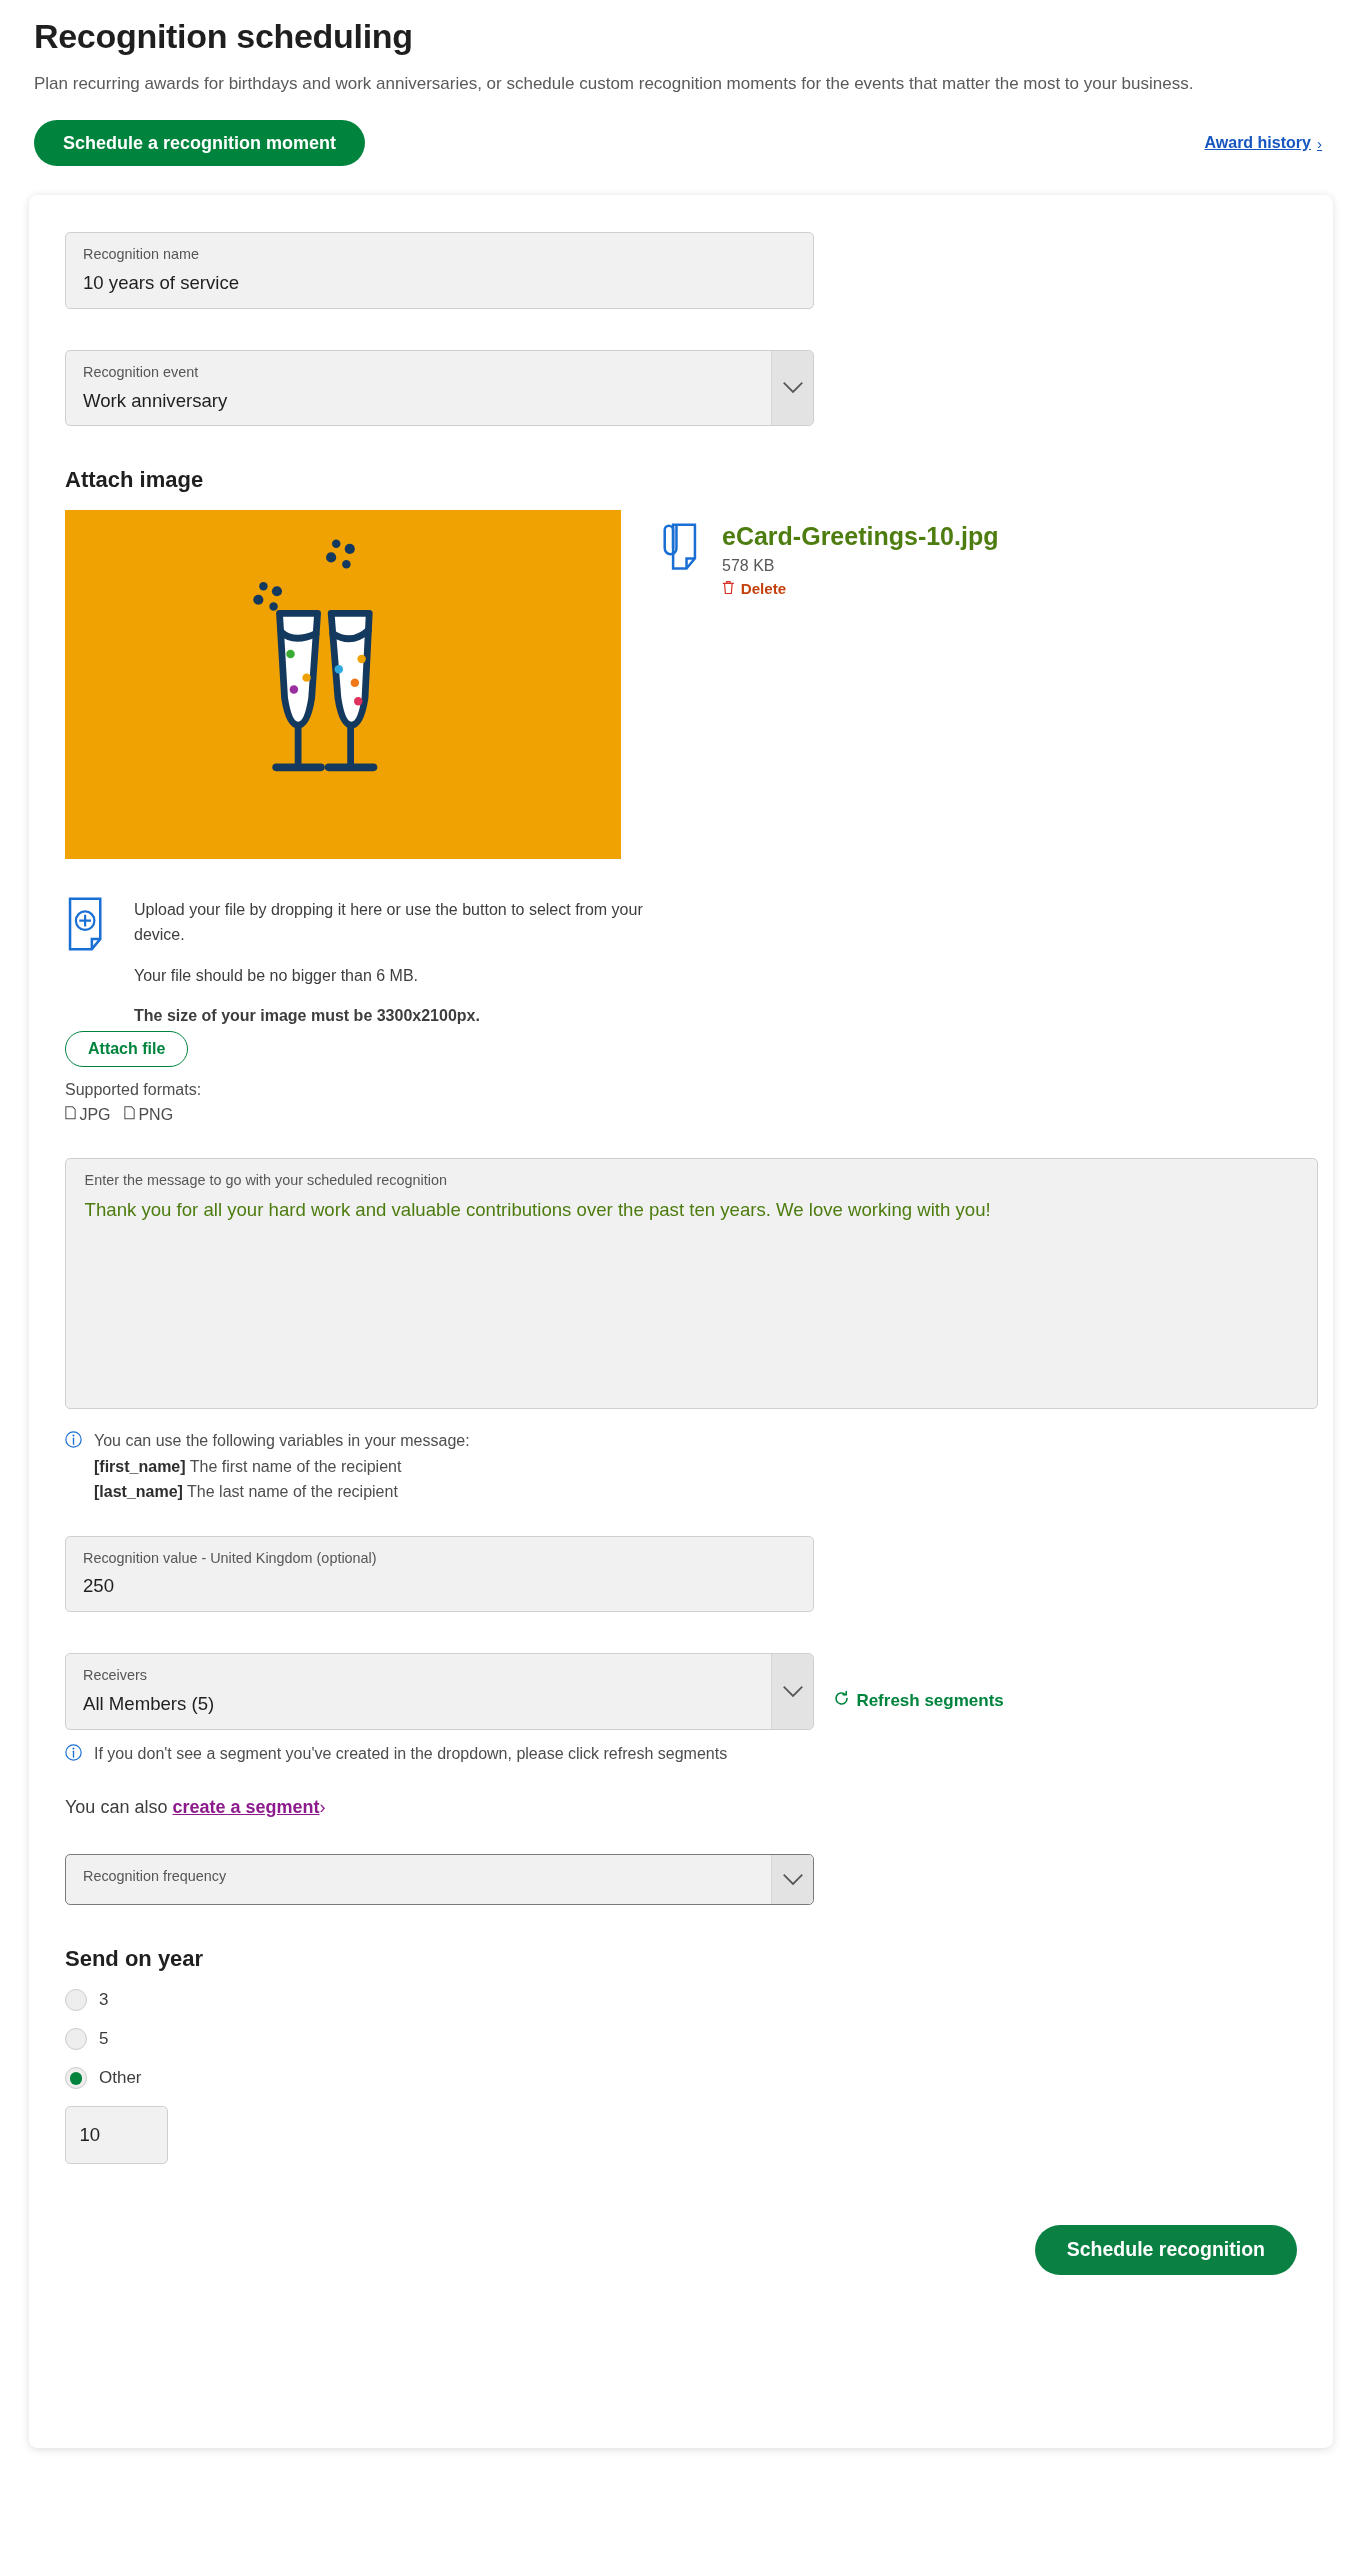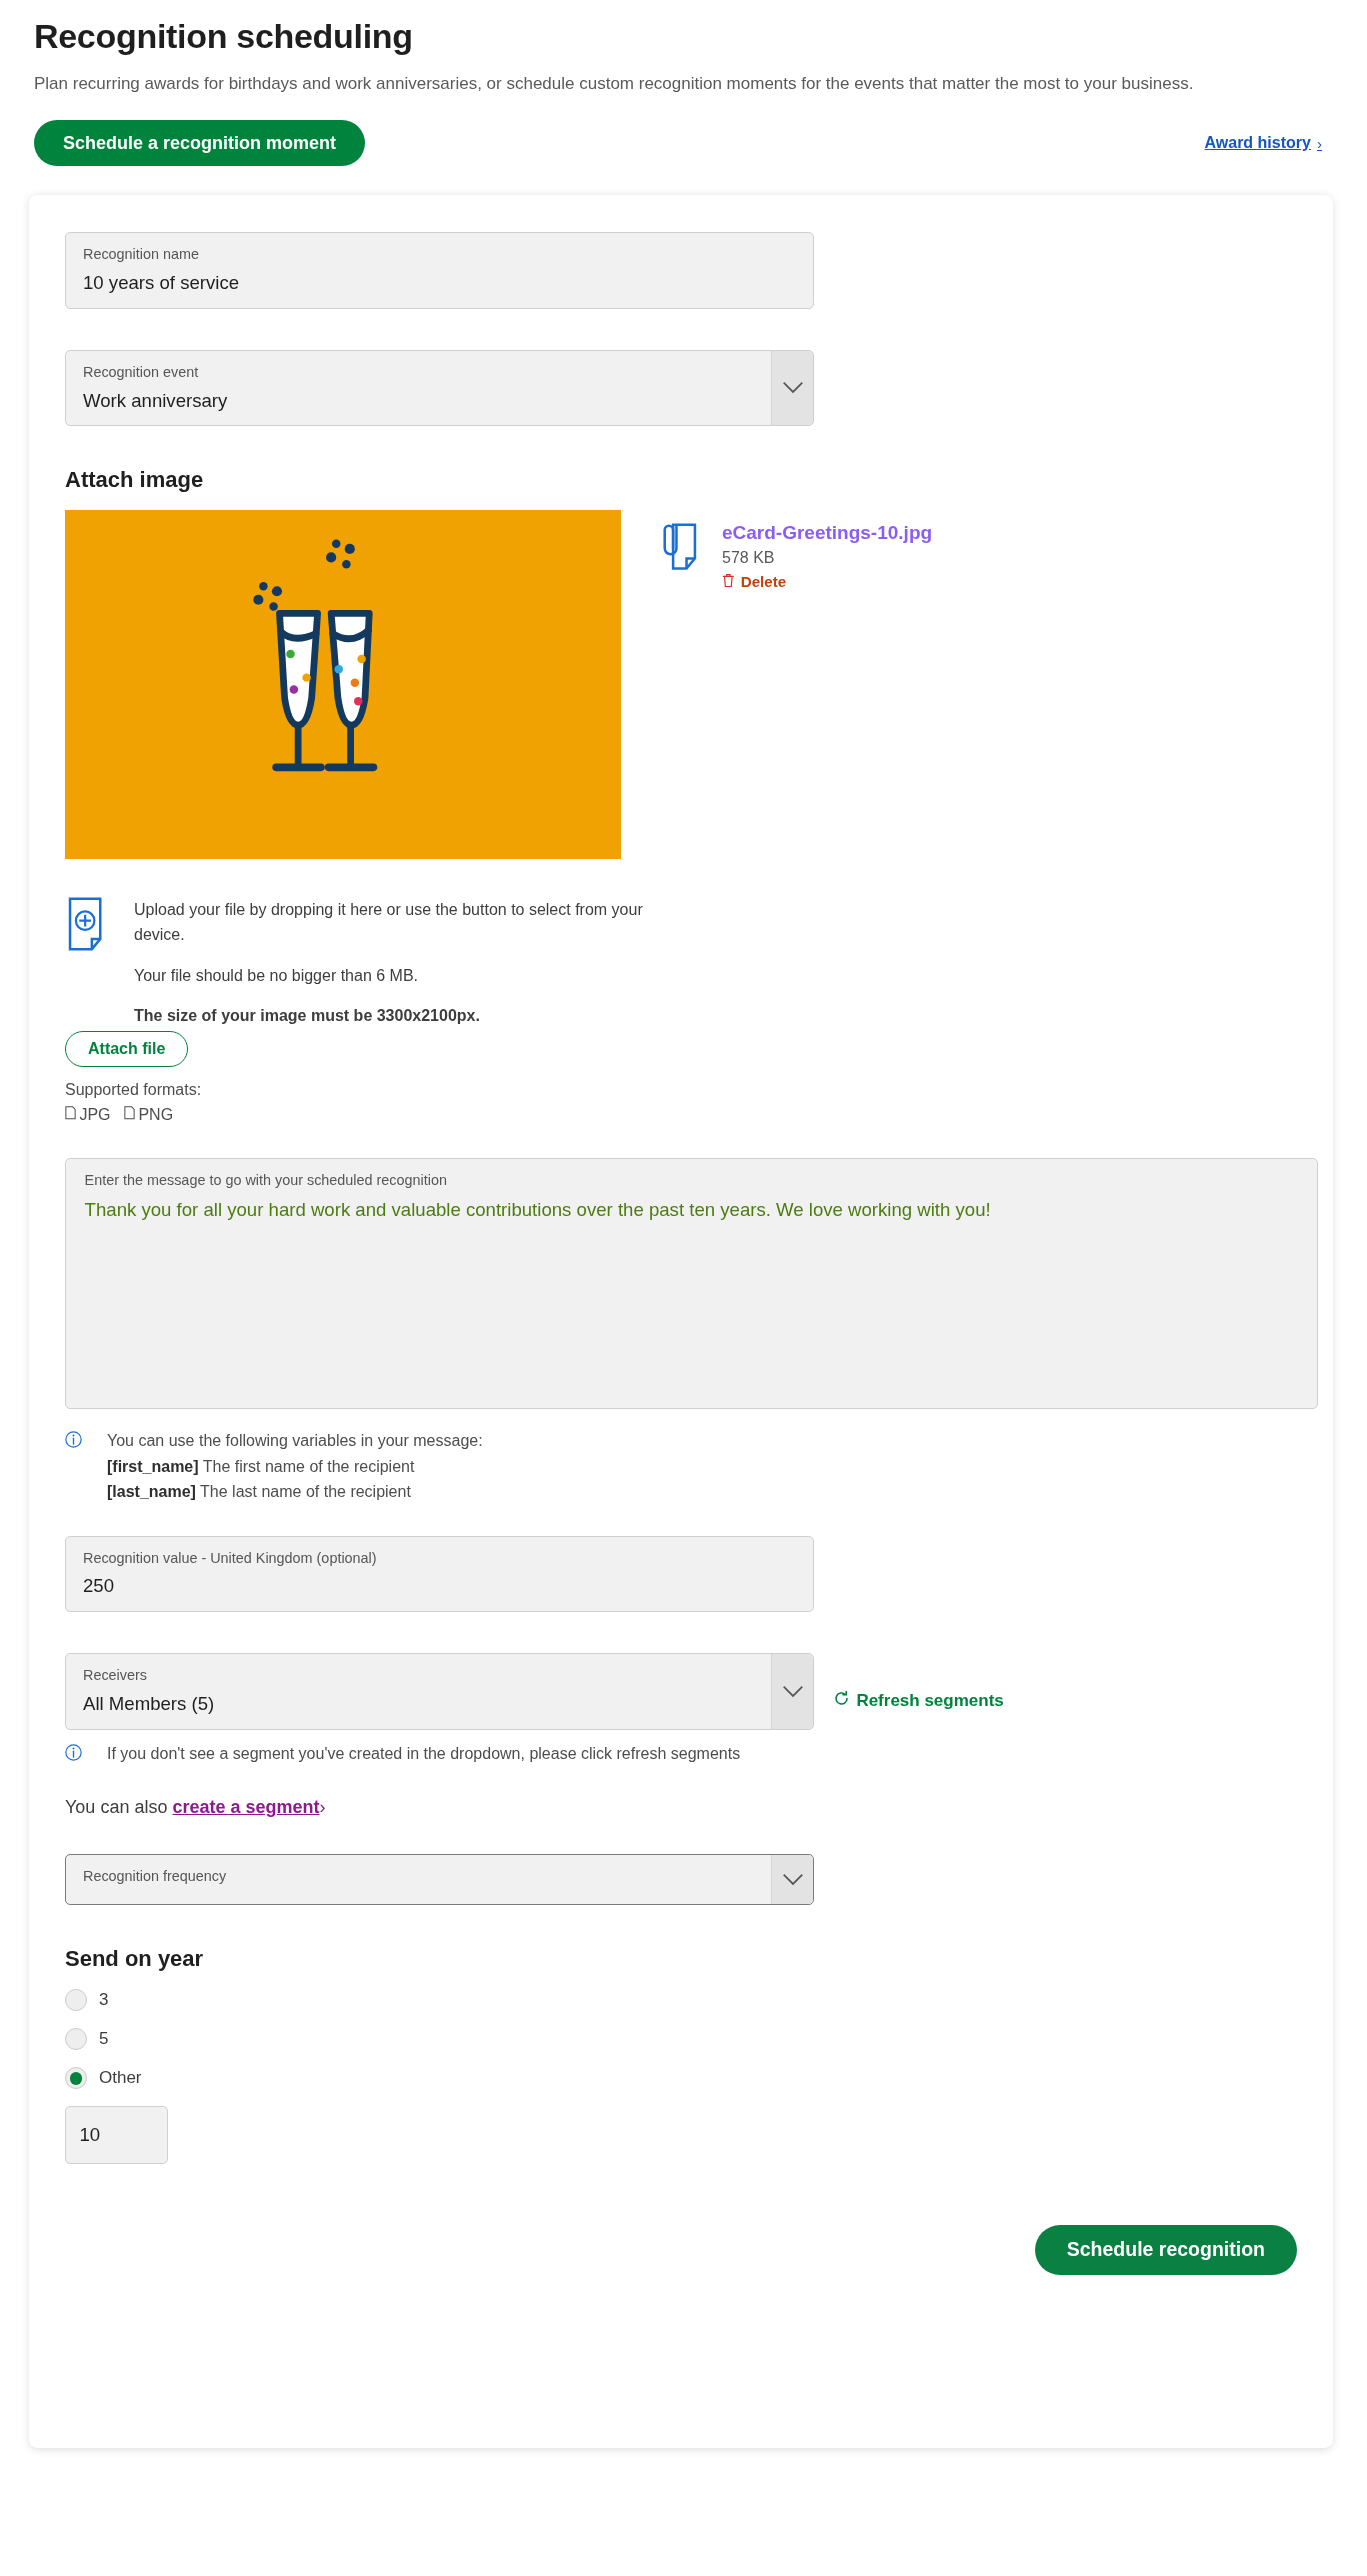--- a/index.html
+++ b/index.html
@@ -143,23 +143,23 @@
     color: #ffffff;
     font-size: 27px;
     font-weight: bold;
     letter-spacing: 0.2px;
   }
   .ecard svg { position: absolute; left: 50%; top: 22px; transform: translateX(-50%); }
 
   .file-info { display: flex; align-items: flex-start; gap: 17px; padding-top: 10.2px; }
   .file-meta { display: flex; flex-direction: column; gap: 5.1px; }
   .file-name {
-    font-size: 19px;
-    font-weight: bold;
-    color: #8b5cf6;
+    font-size: 25px;
+    font-weight: bold;
+    color: #4d7c0f;
     text-decoration: none;
     cursor: pointer;
     line-height: 1.25;
   }
   .file-size { font-size: 16px; color: #585858; }
   .file-delete {
     display: inline-flex;
     align-items: center;
     gap: 6px;
     font-size: 15.2px;
@@ -200,21 +200,21 @@
     border: 0.8px solid #cfcfcf;
     border-radius: 5.1px;
     padding: 13.5px 18.6px 17px 18.6px;
     height: 251px;
     margin-bottom: 20.3px;
   }
   .ta-label { font-size: 14.4px; color: #565656; margin-bottom: 7.6px; }
   .ta-value { font-size: 18.6px; color: #4d7c0f; line-height: 1.52; max-width: 1202px; }
 
   
-  .hint { display: flex; gap: 25px; margin-bottom: 30.5px; }
+  .hint { display: flex; gap: 12px; margin-bottom: 30.5px; }
   .hint-icon { flex: none; margin-top: 2.5px; }
   .hint-body { font-size: 16px; color: #4d4d4d; line-height: 1.55; }
   .hint-body .var { font-weight: bold; color: #2e2e2e; }
   .hint-line { margin: 0; }
   .hint-indent { margin-top: 1.7px; }
   .hint-narrow { max-width: 745px; }
 
   .segment-line { font-size: 18px; color: #3d3d3d; margin-bottom: 36px; }
   .link-purple {
     color: #8c1a8c;

